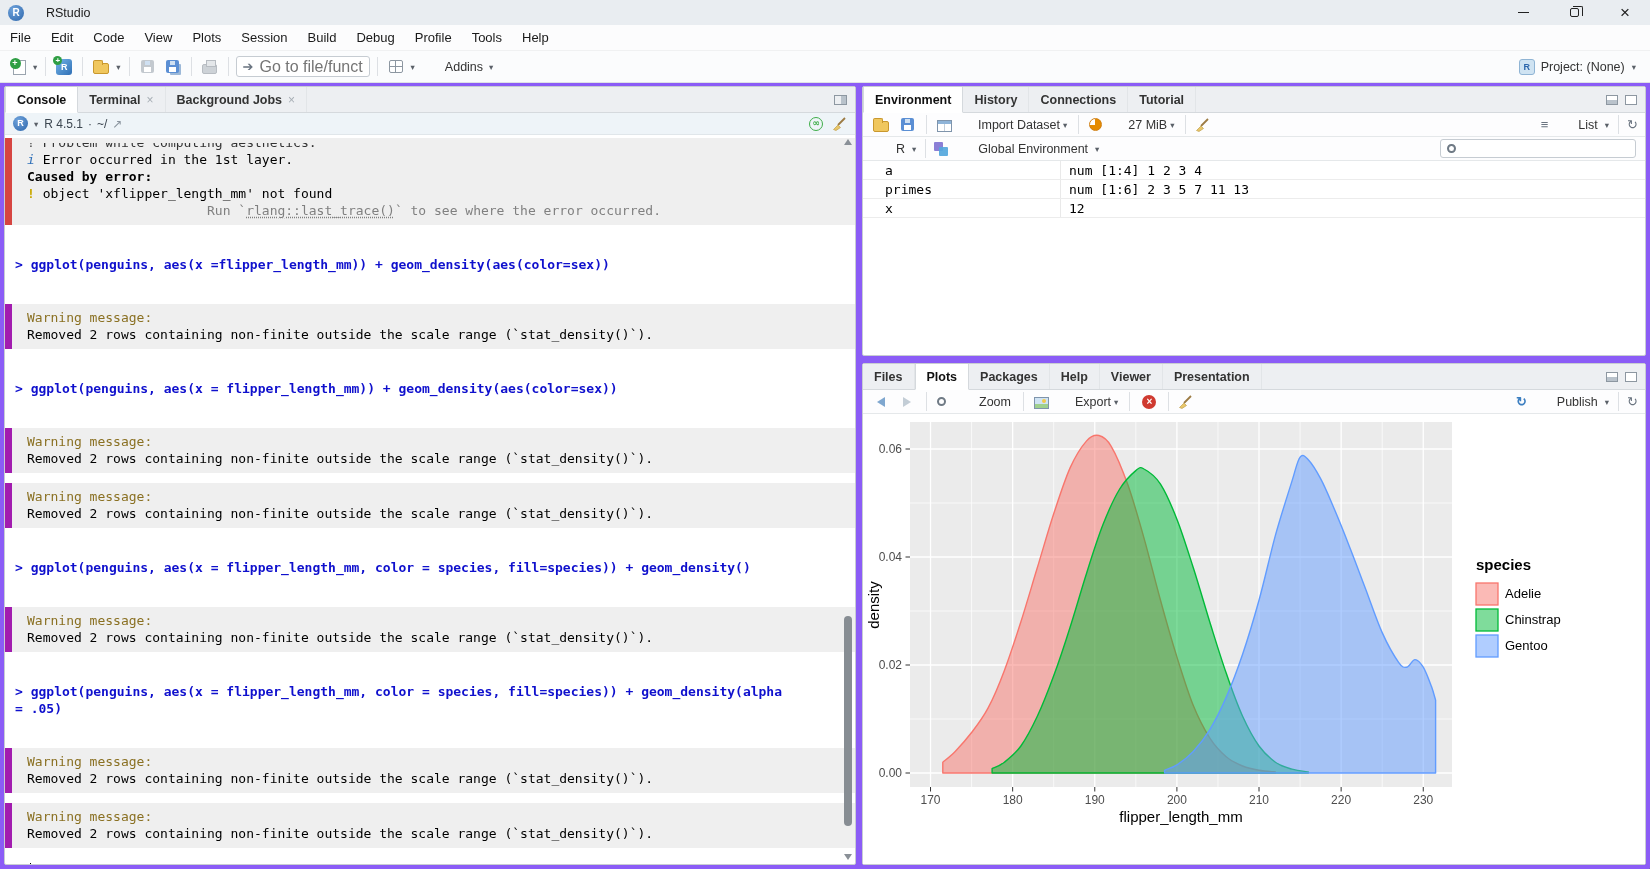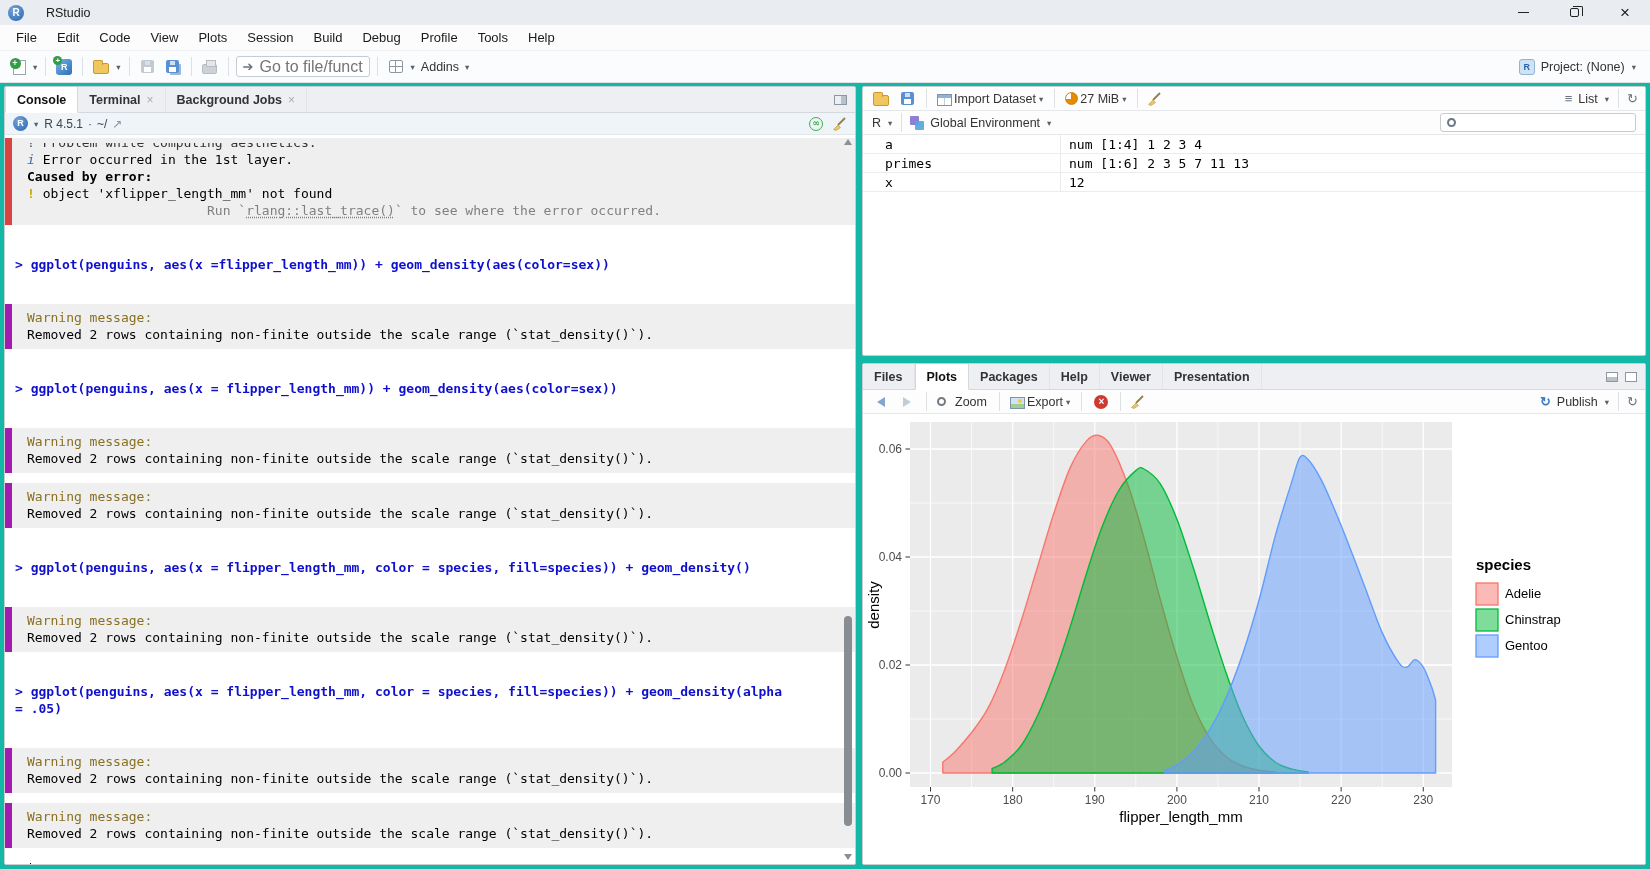--- a/index.html
+++ b/index.html
@@ -11,29 +11,29 @@
   .titlebar { height:25px; background:#e9edf1; display:flex; align-items:center; padding:0 8px; flex:none; }
   .titlebar .app-title { font-size:12.5px; color:#1a1a1a; margin-left:22px; }
   .win-controls { margin-left:auto; display:flex; align-items:center; gap:37px; padding-right:10px; }
   .wc { width:14px; height:14px; display:flex; align-items:center; justify-content:center; color:#222; }
   .wc-min i { display:block; width:11px; height:1.4px; background:#222; }
   .wc-restore i { display:block; width:9px; height:9px; border:1.2px solid #222; border-radius:2px; position:relative; }
   .wc-restore i::before { content:""; position:absolute; top:-3.5px; left:2.5px; width:9px; height:9px; border:1.2px solid #222; border-left:none; border-bottom:none; border-radius:0 2px 0 0; }
   .wc-close { font-size:17px; line-height:14px; }
 
   
-  .menubar { height:26px; background:#fcfcfd; display:flex; align-items:center; padding-left:6px; flex:none; border-bottom:1px solid #f0f1f2; }
+  .menubar { height:26px; background:#fcfcfd; display:flex; align-items:center; flex:none; border-bottom:1px solid #f0f1f2; }
   .menu-item { padding:4px 10px; font-size:13px; color:#1a1a1a; cursor:default; }
 
   
   .toolbar { height:32px; background:#fbfcfd; border-bottom:1px solid #dfe2e5; display:flex; align-items:center; padding:0 7px; gap:3px; flex:none; }
   .tbtn { height:24px; min-width:22px; display:flex; align-items:center; justify-content:center; border-radius:3px; padding:0 2px; }
   .sep { width:1px; height:19px; background:#dde0e4; margin:0 4px; flex:none; }
   .caret { font-size:8.5px; color:#5a6068; padding:0 1px; }
-  .lbl { font-size:12.5px; color:#333; padding:0 2px; }
+  .lbl { font-size:12.5px; color:#333; padding:0 2px;margin-left:24px; }
   .project-chip { margin-left:auto; display:flex; align-items:center; gap:6px; padding-right:6px; font-size:12.5px; color:#333; }
 
   
   .ico { position:relative; display:inline-block; }
   .i-rlogo { border-radius:50%; background:radial-gradient(circle at 35% 30%, #6fa3dc, #2d66ab); color:#fff; font-weight:700; text-align:center; }
   .rlogo-16 { width:16px; height:16px; font-size:10px; line-height:16px; }
   .rlogo-14 { width:15px; height:15px; font-size:9px; line-height:15px; }
   .i-newfile { width:17px; height:17px; }
   .i-newfile::before { content:""; position:absolute; right:1px; bottom:0; width:11px; height:13px; background:#fff; border:1px solid #9aa4ae; }
   .i-newfile::after { content:"+"; position:absolute; left:0; top:0; width:11px; height:11px; border-radius:50%; background:#2f9e44; color:#fff; font:700 9px/11px "Liberation Sans",sans-serif; text-align:center; }
@@ -62,21 +62,21 @@
   .i-cube2::before { content:""; position:absolute; left:0; top:0; width:9px; height:9px; background:#8b7fd6; border-radius:1px; }
   .i-cube2::after { content:""; position:absolute; right:0; bottom:0; width:9px; height:9px; background:#54a7dc; opacity:.92; border-radius:1px; }
   .i-projcube { width:16px; height:16px; border-radius:3px; background:#cfe3f2; border:1px solid #8fb4d4; color:#2d66ab; font:700 9px/14px "Liberation Sans",sans-serif; text-align:center; }
   .i-session { width:14px; height:14px; border:1.5px solid #3fae49; border-radius:50%; color:#3fae49; font:700 9px/11px "DejaVu Sans",sans-serif; text-align:center; }
   .glyph { font-size:13px; color:#6a7480; }
   .g-blue { color:#3d7fc1; font-weight:700; }
   .arrow-l { width:0; height:0; border:5px solid transparent; border-right:8px solid #7fa7cf; border-left:none; }
   .arrow-r { width:0; height:0; border:5px solid transparent; border-left:8px solid #c3cdd6; border-right:none; }
 
   
-  .workspace { flex:1; background:#14b8a6; padding:3px 4px 4px; display:flex; gap:6px; min-height:0; }
+  .workspace { flex:1; background:#8b5cf6; padding:3px 4px 4px; display:flex; gap:6px; min-height:0; }
   .panel { background:#fff; border:1px solid #c8cdd2; border-radius:2px; display:flex; flex-direction:column; min-height:0; min-width:0; }
   .left-col { width:852px; flex:none; }
   .right-col { flex:1; display:flex; flex-direction:column; gap:7px; min-width:0; }
   .env-panel { height:270px; flex:none; }
   .plots-panel { flex:1; }
 
   .tabstrip { height:26px; background:#edeff2; border-bottom:1px solid #d5d9dd; display:flex; align-items:stretch; flex:none; }
   .tab { display:flex; align-items:center; gap:6px; padding:0 11px; font-size:12.5px; font-weight:700; color:#333; border-right:1px solid #e2e5e8; }
   .tab.active { background:#fff; color:#111; border-right:1px solid #d5d9dd; border-left:1px solid #d5d9dd; margin-bottom:-1px; border-bottom:1px solid #fff; }
   .tab .tab-x { font-weight:400; color:#a7aeb5; font-size:12px; }
@@ -284,20 +284,38 @@
           <span class="scroll-up"></span>
           <span class="scroll-thumb"></span>
           <span class="scroll-down"></span>
         </div>
         </div>
     </div>
 
     <div class="right-col">
 
       <div class="panel env-panel">
+        <div class="tabstrip">
+          <div class="tab active">
+              <span>Environment</span>
+            </div>
+          <div class="tab">
+              <span>History</span>
+            </div>
+          <div class="tab">
+              <span>Connections</span>
+            </div>
+          <div class="tab">
+              <span>Tutorial</span>
+            </div>
+          <div class="strip-icons">
+            <span class="min-icon"></span>
+            <span class="max-icon"></span>
+          </div>
+        </div>
         <div class="mini-toolbar">
           <span class="tbtn">
               <span class="ico i-folder"></span>
             </span>
           <span class="tbtn">
               <span class="ico i-save"></span>
             </span>
           <span class="sep"></span>
           <span class="tbtn">
             <span class="ico i-table"></span>

